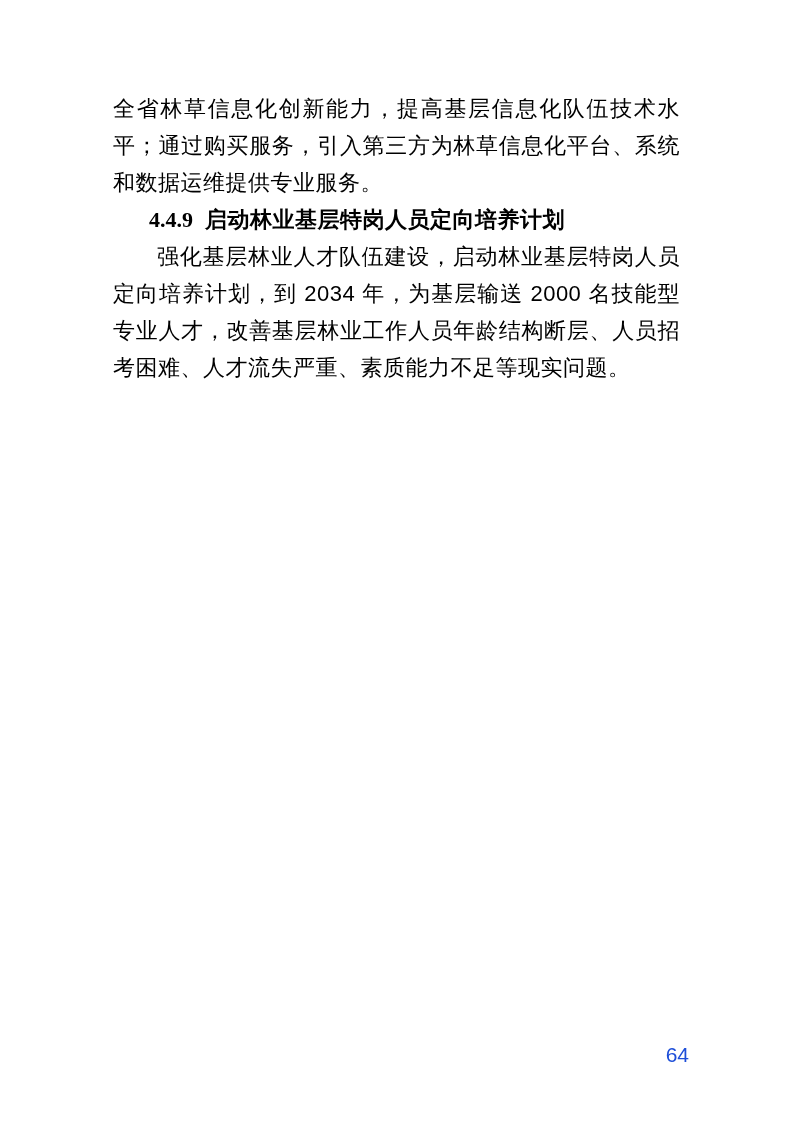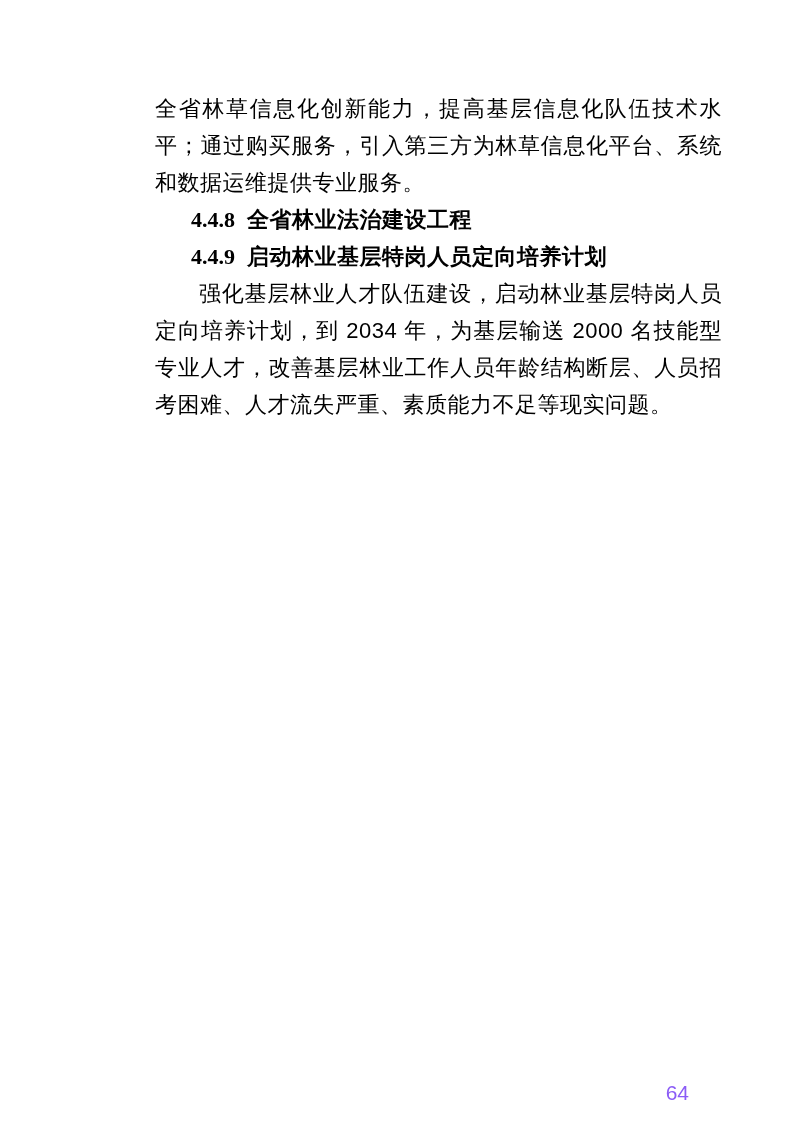--- a/index.html
+++ b/index.html
@@ -20,21 +20,20 @@
   .content {
     position: absolute;
     left: 113px;
     top: 90px;
     width: 567px;
     font-size: 22px;
     line-height: 37px;
     text-align: justify;
     text-justify: inter-character;
     letter-spacing: 0.5px;
-    margin-left: 42px;
   }
   .para {
     margin: 0;
     text-indent: 2em;
   }
   .para.cont {
     text-indent: 0;
   }
   .heading {
     margin: 0;
@@ -51,39 +50,36 @@
     letter-spacing: 0;
   }
   .heading .title {
     font-weight: bold;
   }
   .heading.light .title {
     font-weight: normal;
   }
   .page-number {
     position: absolute;
-    top: 1080px;
+    top: 1042px;
     right: 104px;
     font-size: 21px;
     line-height: 26px;
-    color: #8b5cf6;
+    color: #1d4ed8;
   }
 </style>
 </head>
 <body>
 
 <div class="page">
 
   <div class="content">
 
     <p class="para cont">全省林草信息化创新能力，提高基层信息化队伍技术水平；通过购买服务，引入第三方为林草信息化平台、系统和数据运维提供专业服务。</p>
 
-    <div class="heading">
-      <span class="num">4.4.8</span><span class="title">全省林业法治建设工程</span>
-    </div>
 
 
     <div class="heading">
       <span class="num">4.4.9</span><span class="title">启动林业基层特岗人员定向培养计划</span>
     </div>
 
 
 
     <p class="para">强化基层林业人才队伍建设，启动林业基层特岗人员定向培养计划，到 2034 年，为基层输送 2000 名技能型专业人才，改善基层林业工作人员年龄结构断层、人员招考困难、人才流失严重、素质能力不足等现实问题。</p>
 

